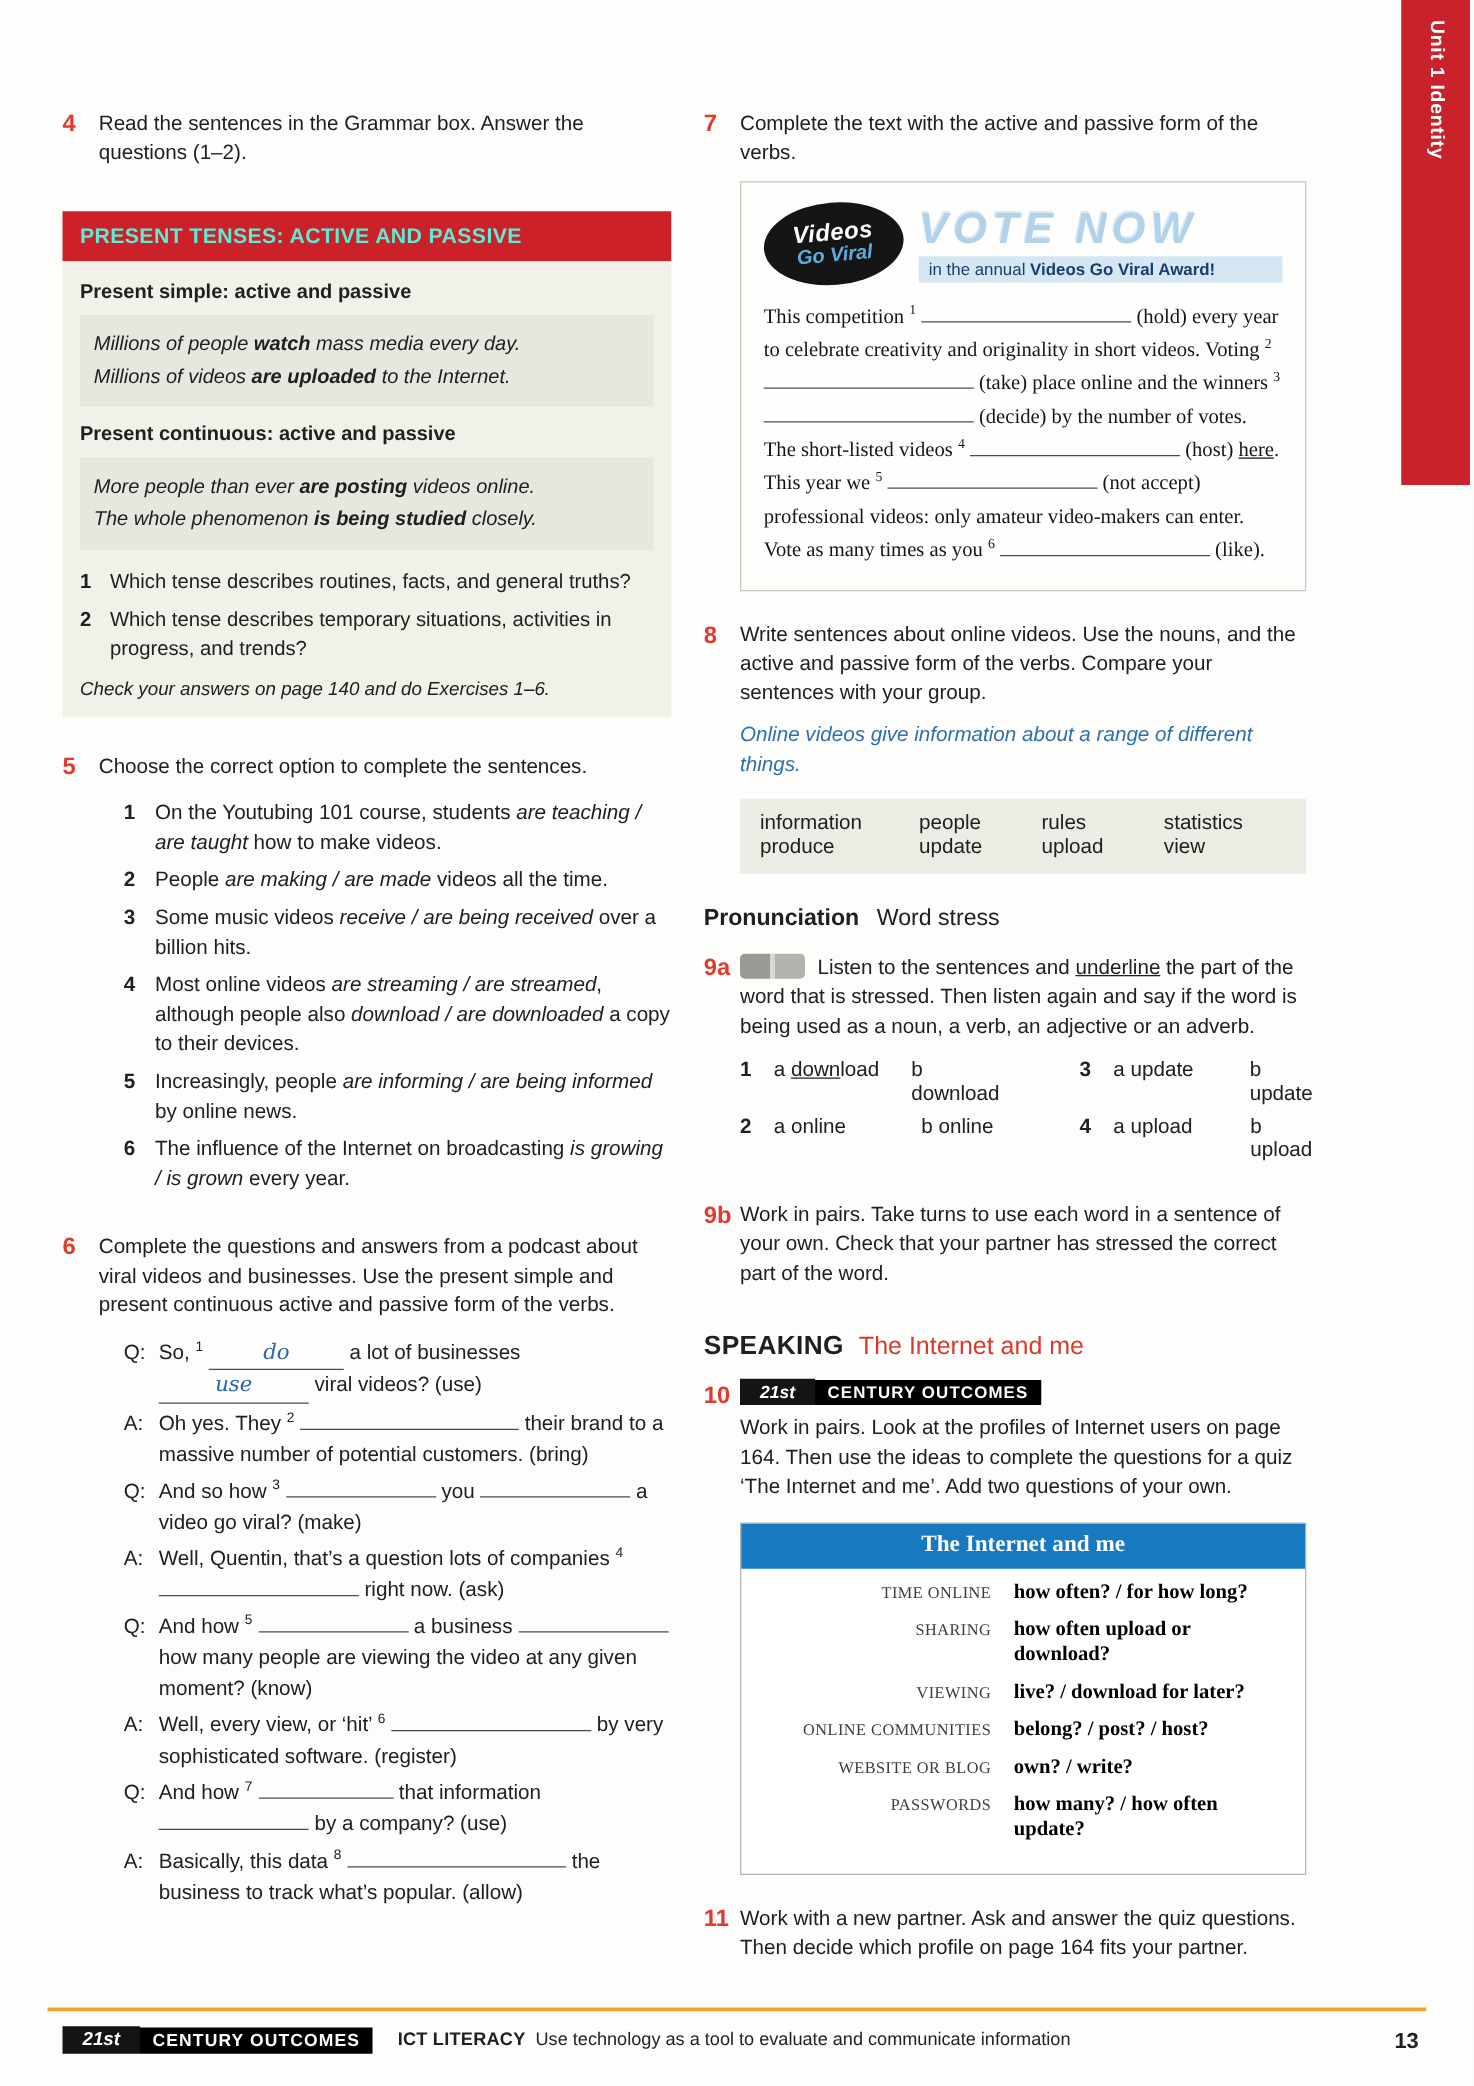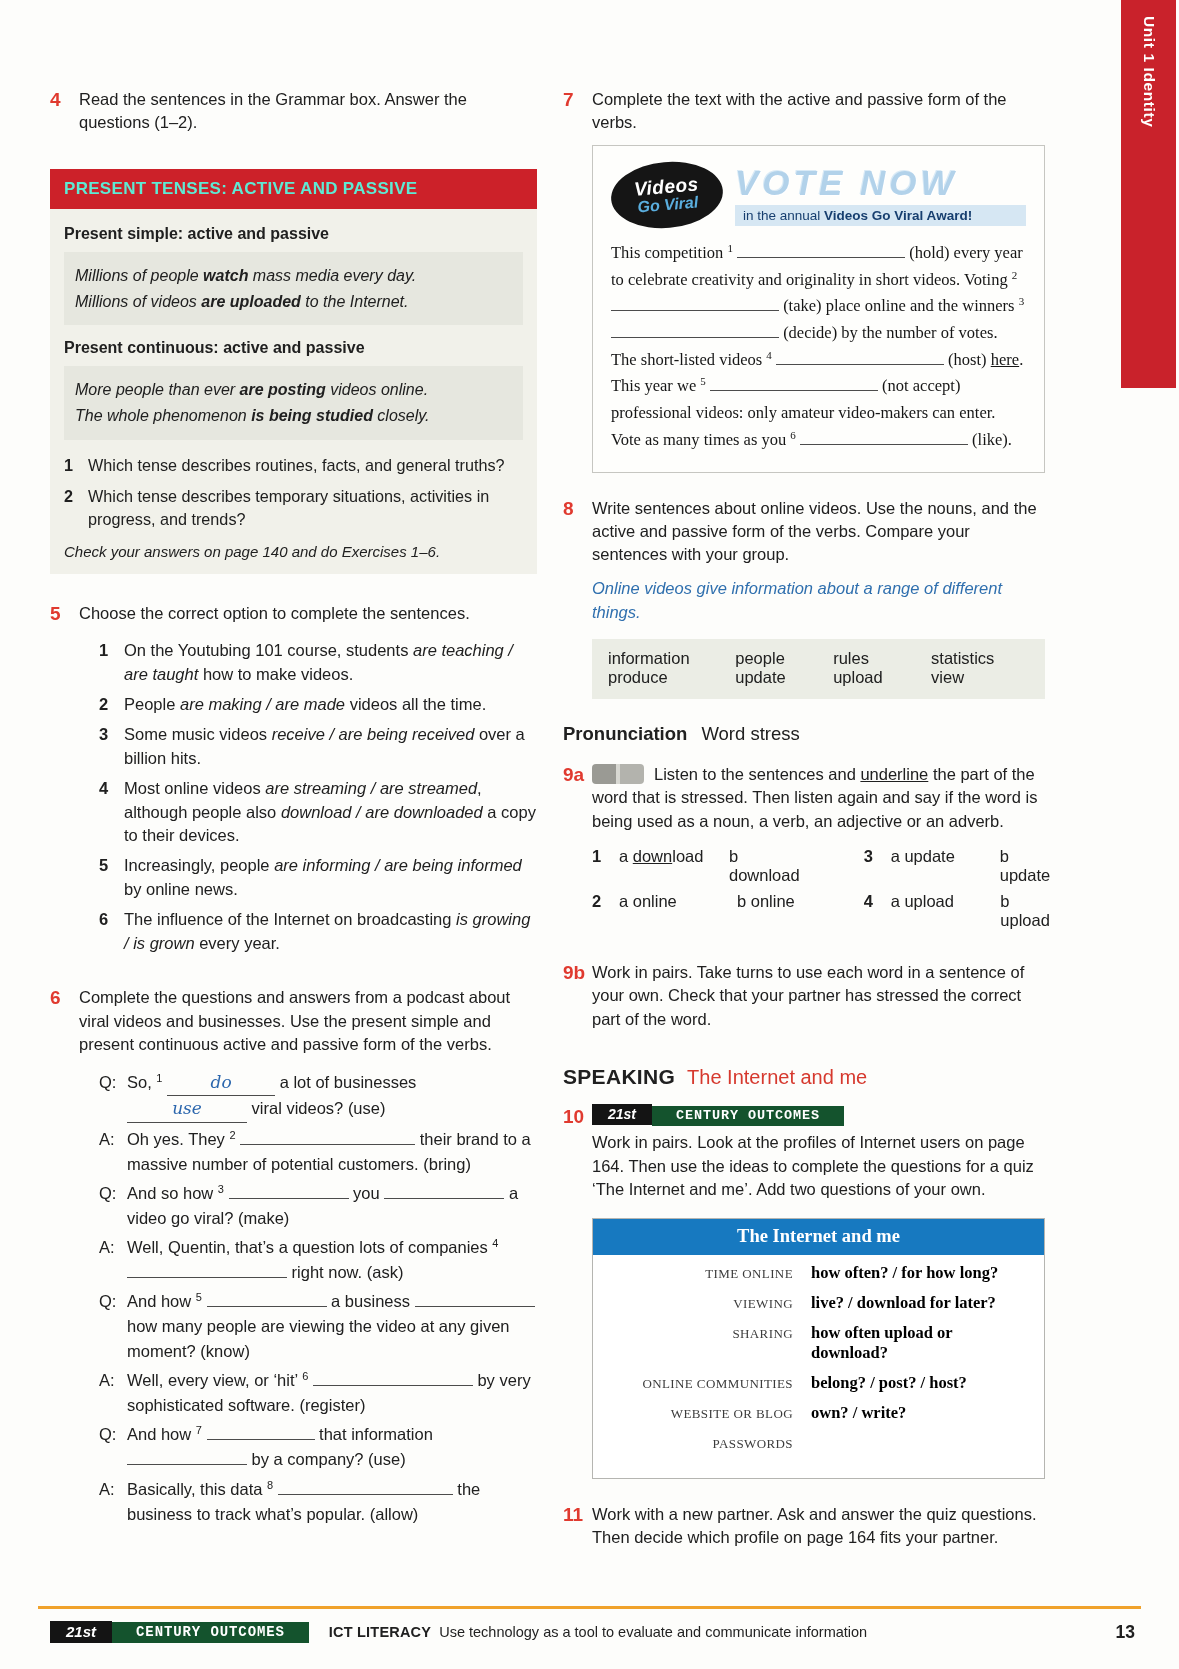--- a/index.html
+++ b/index.html
@@ -80,21 +80,21 @@
   .stress-row { display:flex; font-size:16.5px; margin-bottom:7px; }
   .stress-row .n { flex:0 0 27px; font-weight:bold; }
   .stress-row .a { width:118px; }
   
   .speak-h { margin:8px 0 16px; font-size:21px; }
   .speak-h .t1 { font-weight:bold; letter-spacing:.3px; }
   .speak-h .t2 { color:#d6392e; margin-left:12px; font-size:20px; }
   
   .badge-row { margin-bottom:8px; }
   .b21 { background:#141414; color:#fff; font-style:italic; font-weight:bold; font-size:14px; padding:2px 16px 3px; }
-  .bco { background:#14532d; color:#fff; font-weight:bold; font-size:13.5px; letter-spacing:.9px; padding:2px 24px 3px;font-family:Liberation Mono, monospace; }
+  .bco { background:#000000; color:#fff; font-weight:bold; font-size:13.5px; letter-spacing:.9px; padding:2px 10px 3px; }
   
   .quiz { border:1px solid #b5b5b1; background:#fff; margin-top:16px; }
   .quiz-h { background:#1779c0; color:#fff; text-align:center; font-family:"Liberation Serif", serif;
     font-weight:bold; font-size:18.5px; padding:7px 0 8px; }
   .quiz-body { padding:8px 20px 16px; }
   .quiz-row { display:grid; grid-template-columns:180px 1fr; column-gap:18px; margin-bottom:10px;
     font-family:"Liberation Serif", serif; }
   .quiz-label { text-align:right; font-size:13px; letter-spacing:.4px; color:#3c3c3c; padding-top:3px; }
   .quiz-q { font-size:16.5px; font-weight:bold; color:#000000; }
   
@@ -351,37 +351,38 @@
         <div class="ex-text">Work in pairs. Look at the profiles of Internet users on page 164. Then use the ideas to complete the questions for a quiz ‘The Internet and me’. Add two questions of your own.</div>
 
         <div class="quiz">
           <div class="quiz-h">The Internet and me</div>
           <div class="quiz-body">
             <div class="quiz-row">
               <span class="quiz-label">TIME ONLINE</span>
                 <span class="quiz-q">how often? / for how long?</span>
             </div>
             <div class="quiz-row">
+              <span class="quiz-label">SHARING</span>
+                <span class="quiz-q">how often upload or download?</span>
+            </div>
+            <div class="quiz-row">
               <span class="quiz-label">VIEWING</span>
                 <span class="quiz-q">live? / download for later?</span>
             </div>
             <div class="quiz-row">
-              <span class="quiz-label">SHARING</span>
-                <span class="quiz-q">how often upload or download?</span>
-            </div>
-            <div class="quiz-row">
               <span class="quiz-label">ONLINE COMMUNITIES</span>
                 <span class="quiz-q">belong? / post? / host?</span>
             </div>
             <div class="quiz-row">
               <span class="quiz-label">WEBSITE OR BLOG</span>
                 <span class="quiz-q">own? / write?</span>
             </div>
             <div class="quiz-row">
               <span class="quiz-label">PASSWORDS</span>
+                <span class="quiz-q">how many? / how often update?</span>
             </div>
           </div>
         </div>
       </div>
     </div>
 
     <div class="ex">
       <div class="ex-num">11</div>
       <div class="ex-body">
         <div class="ex-text">Work with a new partner. Ask and answer the quiz questions. Then decide which profile on page 164 fits your partner.</div>

